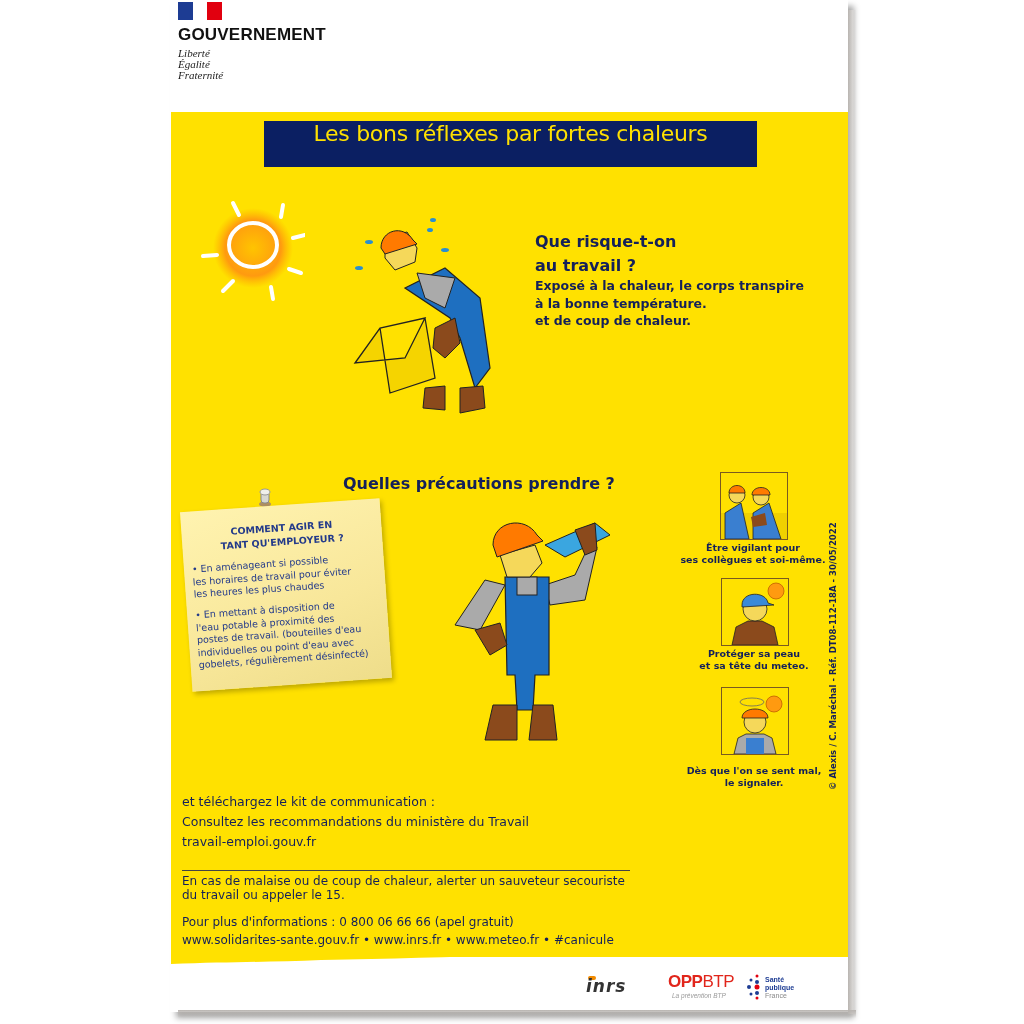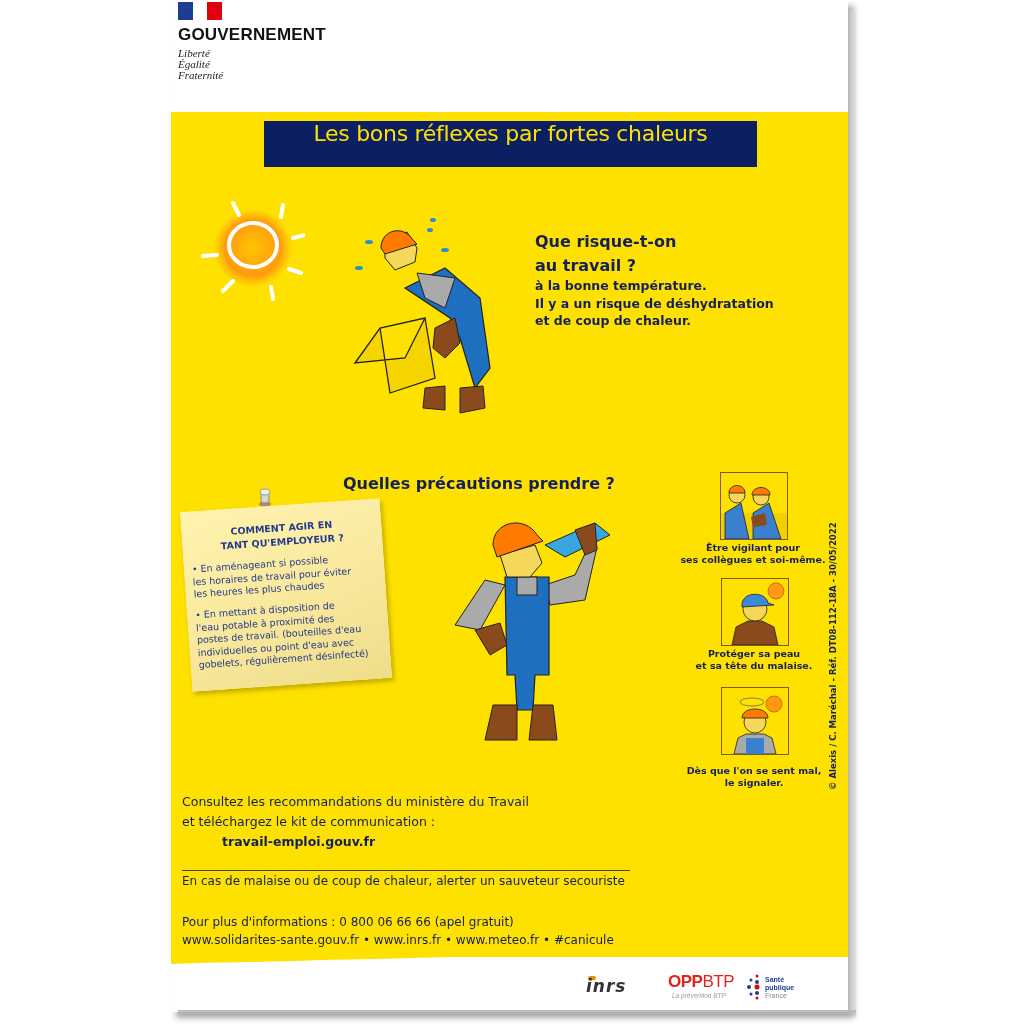--- a/index.html
+++ b/index.html
@@ -30,21 +30,21 @@
     .note-pin { position: absolute; left: 255px; top: 488px; width: 20px; height: 20px; }
     .note-title { position: absolute; left: 0; right: 0; top: 16px; text-align: center; font-weight: bold; font-size: 9.5px; line-height: 14px; color: #233a8a; }
     .note-item { position: absolute; left: 8px; width: 186px; font-size: 9.5px; line-height: 12.5px; color: #233a8a; }
 
     .tile { position: absolute; width: 66px; height: 66px; border: 1.5px solid #7a5a20; background: #ffe100; overflow: hidden; }
     .tile-caption { position: absolute; width: 150px; text-align: center; font-weight: bold; font-size: 9.5px; line-height: 12px; }
 
     .credit { position: absolute; left: 828px; top: 790px; transform-origin: left top; transform: rotate(-90deg); white-space: nowrap; font-weight: bold; font-size: 8.5px; }
 
     .consult { position: absolute; left: 182px; top: 792px; font-size: 12.5px; line-height: 20px; }
-    .consult .link { font-weight: bold; margin-left: 40px; }
+    .consult .link { font-weight: normal; }
     .divider { position: absolute; left: 182px; top: 870px; width: 448px; height: 1px; background: #444; }
     .alert { position: absolute; left: 182px; top: 874px; font-size: 12px; line-height: 14px; }
     .info { position: absolute; left: 182px; top: 913px; font-size: 12px; line-height: 18px; }
 
     .logos { position: absolute; top: 970px; height: 36px; }
     .logo-inrs { left: 584px; width: 62px; }
     .logo-opp { left: 662px; width: 70px; }
     .logo-spf { left: 745px; width: 60px; }
   </style>
 </head>
@@ -112,22 +112,22 @@
   <path d="M90 110 L110 100 L115 125 L100 140 L88 130 Z" fill="#8b4a1c" stroke="#222"></path>
   <path d="M115 170 L138 168 L140 190 L115 195 Z" fill="#8b4a1c" stroke="#222"></path>
   <path d="M80 170 L100 168 L100 192 L78 190 Z" fill="#8b4a1c" stroke="#222"></path>
 </svg>
 
 <div class="q1 navy">
   <div>Que risque-t-on</div>
   <div>au travail ?</div>
 </div>
 <div class="q1-body navy">
+  <div>Exposé à la chaleur, le corps transpire</div>
   <div>à la bonne température.</div>
-  <div>Il y a un risque de déshydratation</div>
   <div>et de coup de chaleur.</div>
 </div>
 
 <div class="q2 navy">Quelles précautions prendre ?</div>
 
 <svg class="note-pin" viewBox="0 0 20 20">
   <ellipse cx="10" cy="16" rx="6" ry="3" fill="#b09060"></ellipse>
   <rect x="6" y="3" width="8" height="12" rx="3" fill="#d8d8d0" stroke="#888"></rect>
   <ellipse cx="10" cy="4" rx="5" ry="3" fill="#f0f0ea" stroke="#999"></ellipse>
 </svg>
@@ -184,48 +184,49 @@
 <div class="tile" style="left:721px;top:578px;">
   <svg width="66" height="66" viewBox="0 0 66 66">
     <circle cx="54" cy="12" r="8" fill="#ff9a10" stroke="#c06000" stroke-width="0.8"></circle>
     <path d="M10 66 L14 48 L26 42 L40 42 L52 48 L56 66 Z" fill="#8b4a1c" stroke="#222" stroke-width="0.8"></path>
     <circle cx="33" cy="30" r="12" fill="#f5d85a" stroke="#222" stroke-width="0.8"></circle>
     <path d="M20 26 C20 12 44 12 46 24 L52 26 L20 28 Z" fill="#3a8ad8" stroke="#222" stroke-width="0.8"></path>
   </svg>
 </div>
 <div class="tile-caption navy" style="left:679px;top:648px;">
   <div>Protéger sa peau</div>
-  <div>et sa tête du malaise.</div>
+  <div>et sa tête du meteo.</div>
 </div>
 
 <div class="tile" style="left:721px;top:687px;">
   <svg width="66" height="66" viewBox="0 0 66 66">
     <circle cx="52" cy="16" r="8" fill="#ff9a10" stroke="#c06000" stroke-width="0.8"></circle>
     <path d="M12 66 L16 50 L24 46 L42 46 L50 50 L54 66 Z" fill="#aaa" stroke="#222" stroke-width="0.8"></path>
     <rect x="24" y="50" width="18" height="16" fill="#3a7fd0"></rect>
     <circle cx="33" cy="34" r="11" fill="#f5d85a" stroke="#222" stroke-width="0.8"></circle>
     <path d="M20 30 C20 18 46 18 46 30 Z" fill="#ff7a00" stroke="#222" stroke-width="0.8"></path>
     <ellipse cx="30" cy="14" rx="12" ry="4" fill="none" stroke="#666" stroke-width="0.8"></ellipse>
   </svg>
 </div>
 <div class="tile-caption navy" style="left:679px;top:757px;margin-top:8px;">
   <div>Dès que l'on se sent mal,</div>
   <div>le signaler.</div>
 </div>
 
 <div class="credit navy">© Alexis / C. Maréchal - Réf. DT08-112-18A - 30/05/2022</div>
 
 <div class="consult navy">
+  <div>et téléchargez le kit de communication :</div>
   <div>Consultez les recommandations du ministère du Travail</div>
-  <div>et téléchargez le kit de communication :</div>
   <div class="link">travail-emploi.gouv.fr</div>
 </div>
 <div class="divider"></div>
 <div class="alert navy">
   <div>En cas de malaise ou de coup de chaleur, alerter un sauveteur secouriste</div>
+  <div>du travail ou appeler le 15.</div>
 </div>
 <div class="info navy">
   <div>Pour plus d'informations : 0 800 06 66 66 (apel gratuit)</div>
   <div>www.solidarites-sante.gouv.fr • www.inrs.fr • www.meteo.fr • #canicule</div>
 </div>
 
 <div class="logos logo-inrs">
   <div style="position:absolute;left:4px;top:6px;width:8px;height:4px;background:#f08a00;border-radius:3px;"></div>
   <div style="position:absolute;left:2px;top:6px;font-family:'DejaVu Sans',sans-serif;font-weight:bold;font-style:italic;font-size:17px;color:#333;letter-spacing:1px;">inrs</div>
 </div>

